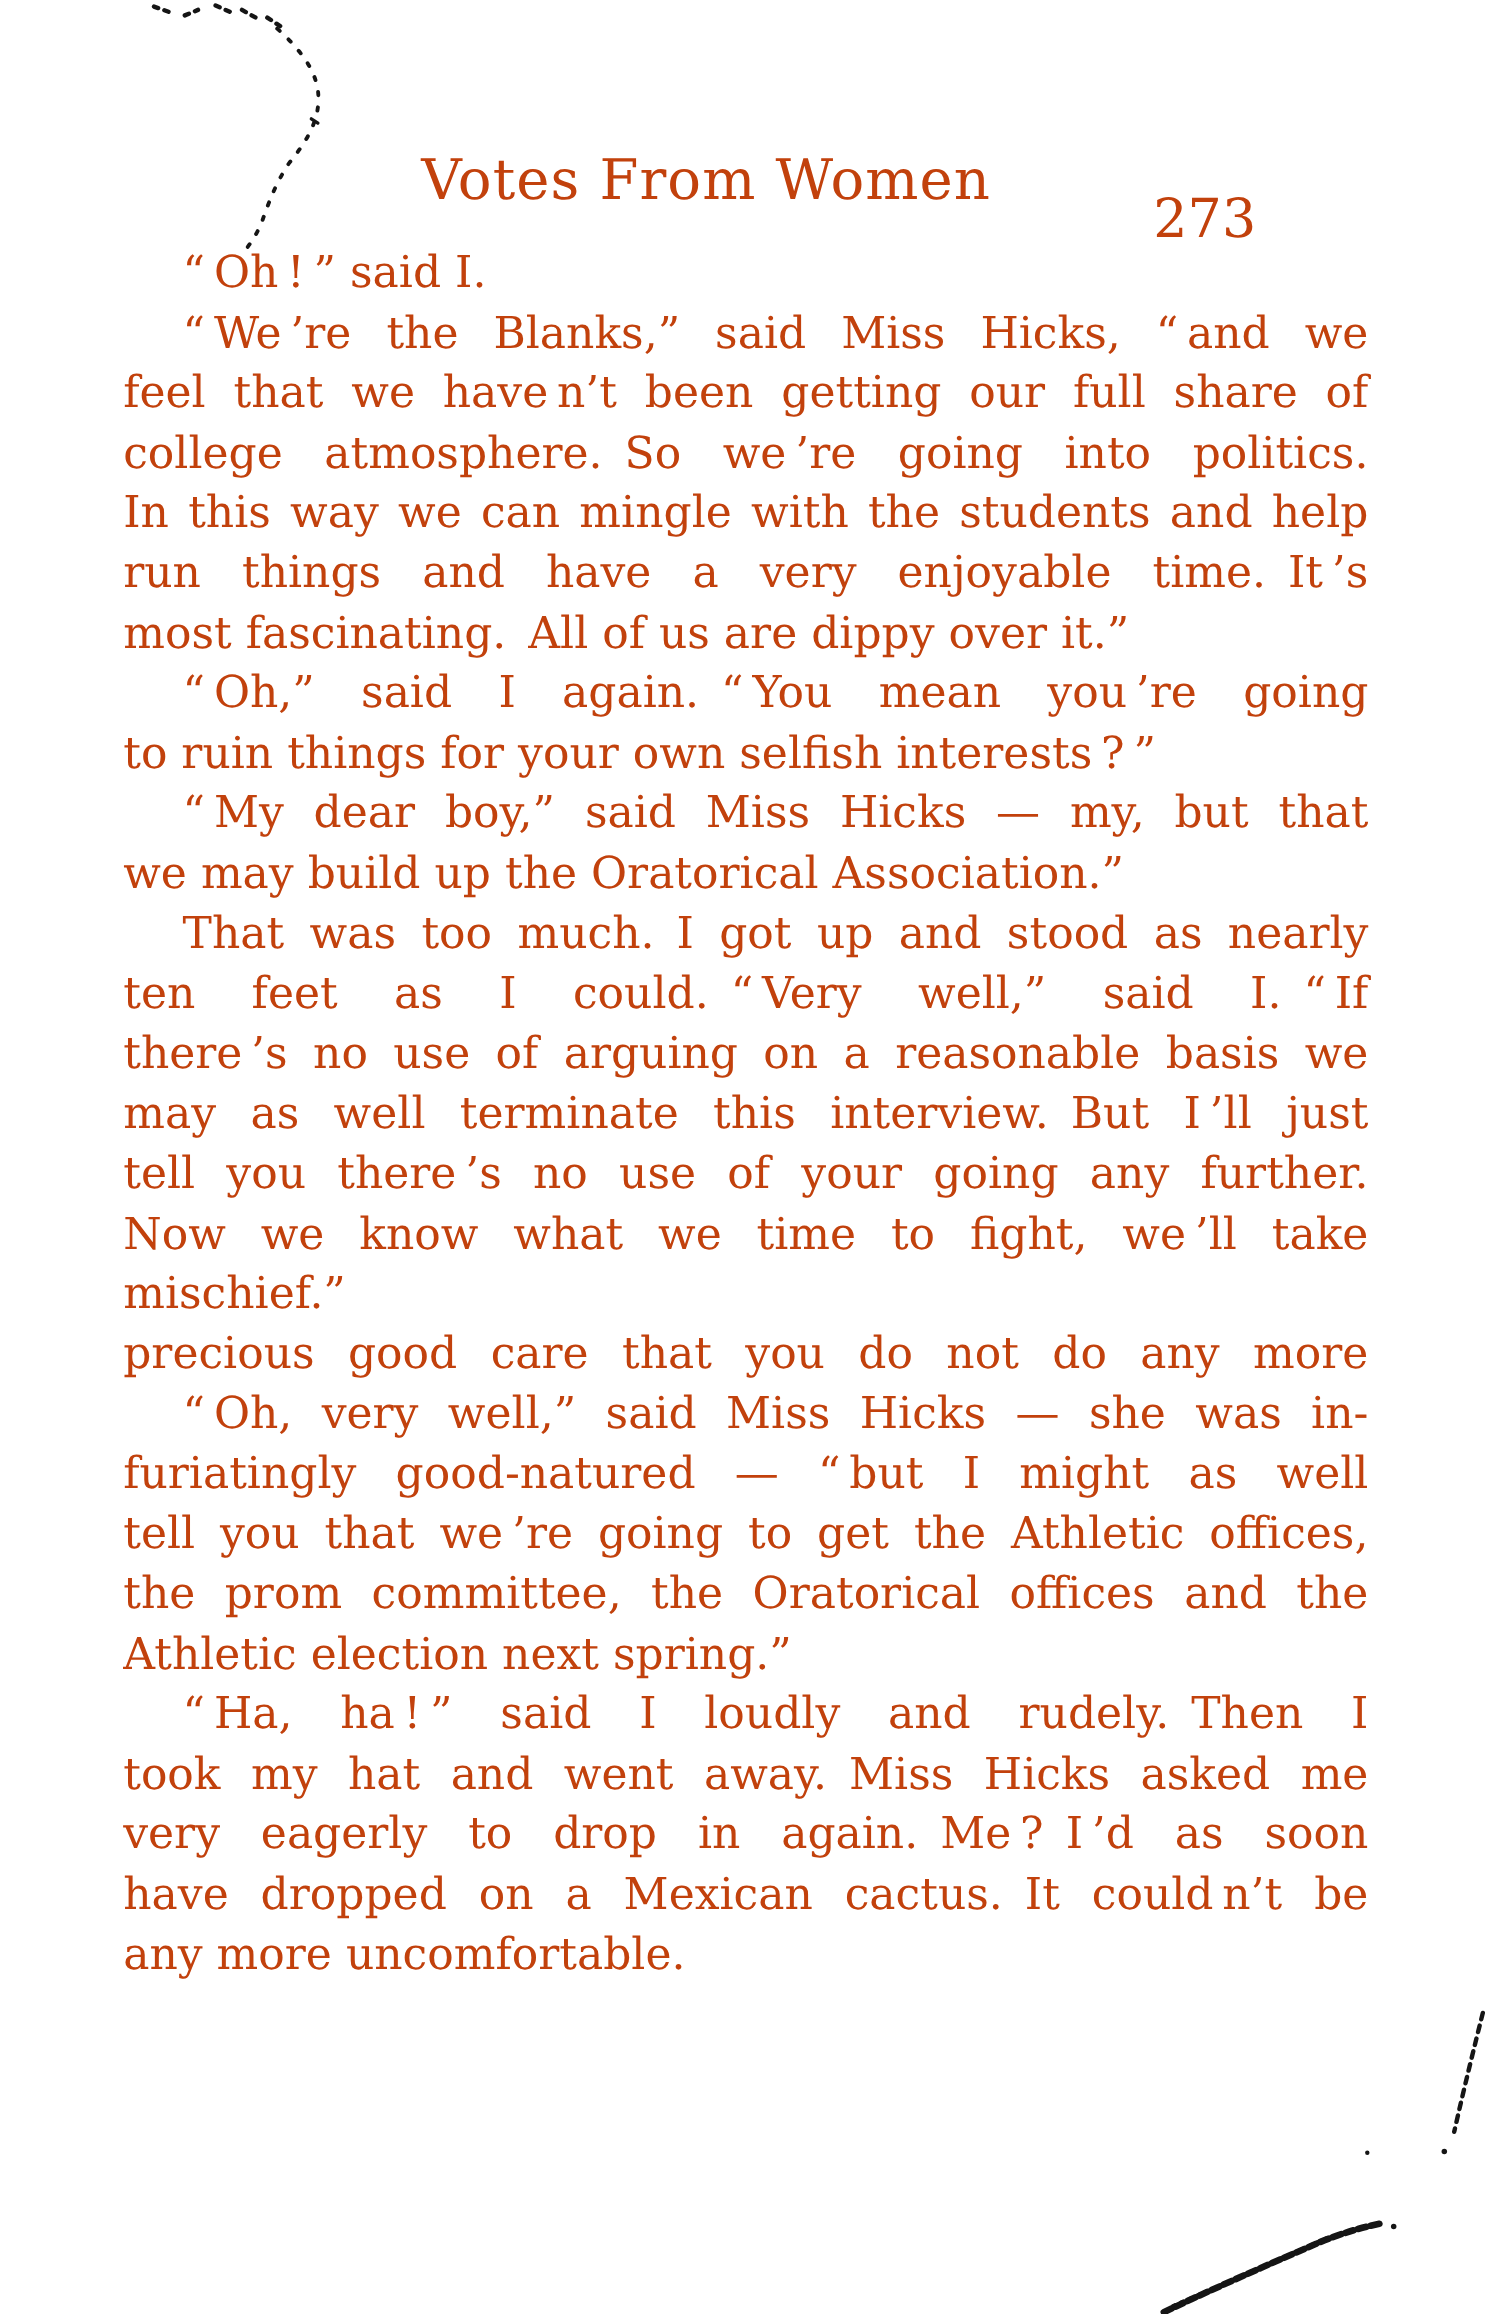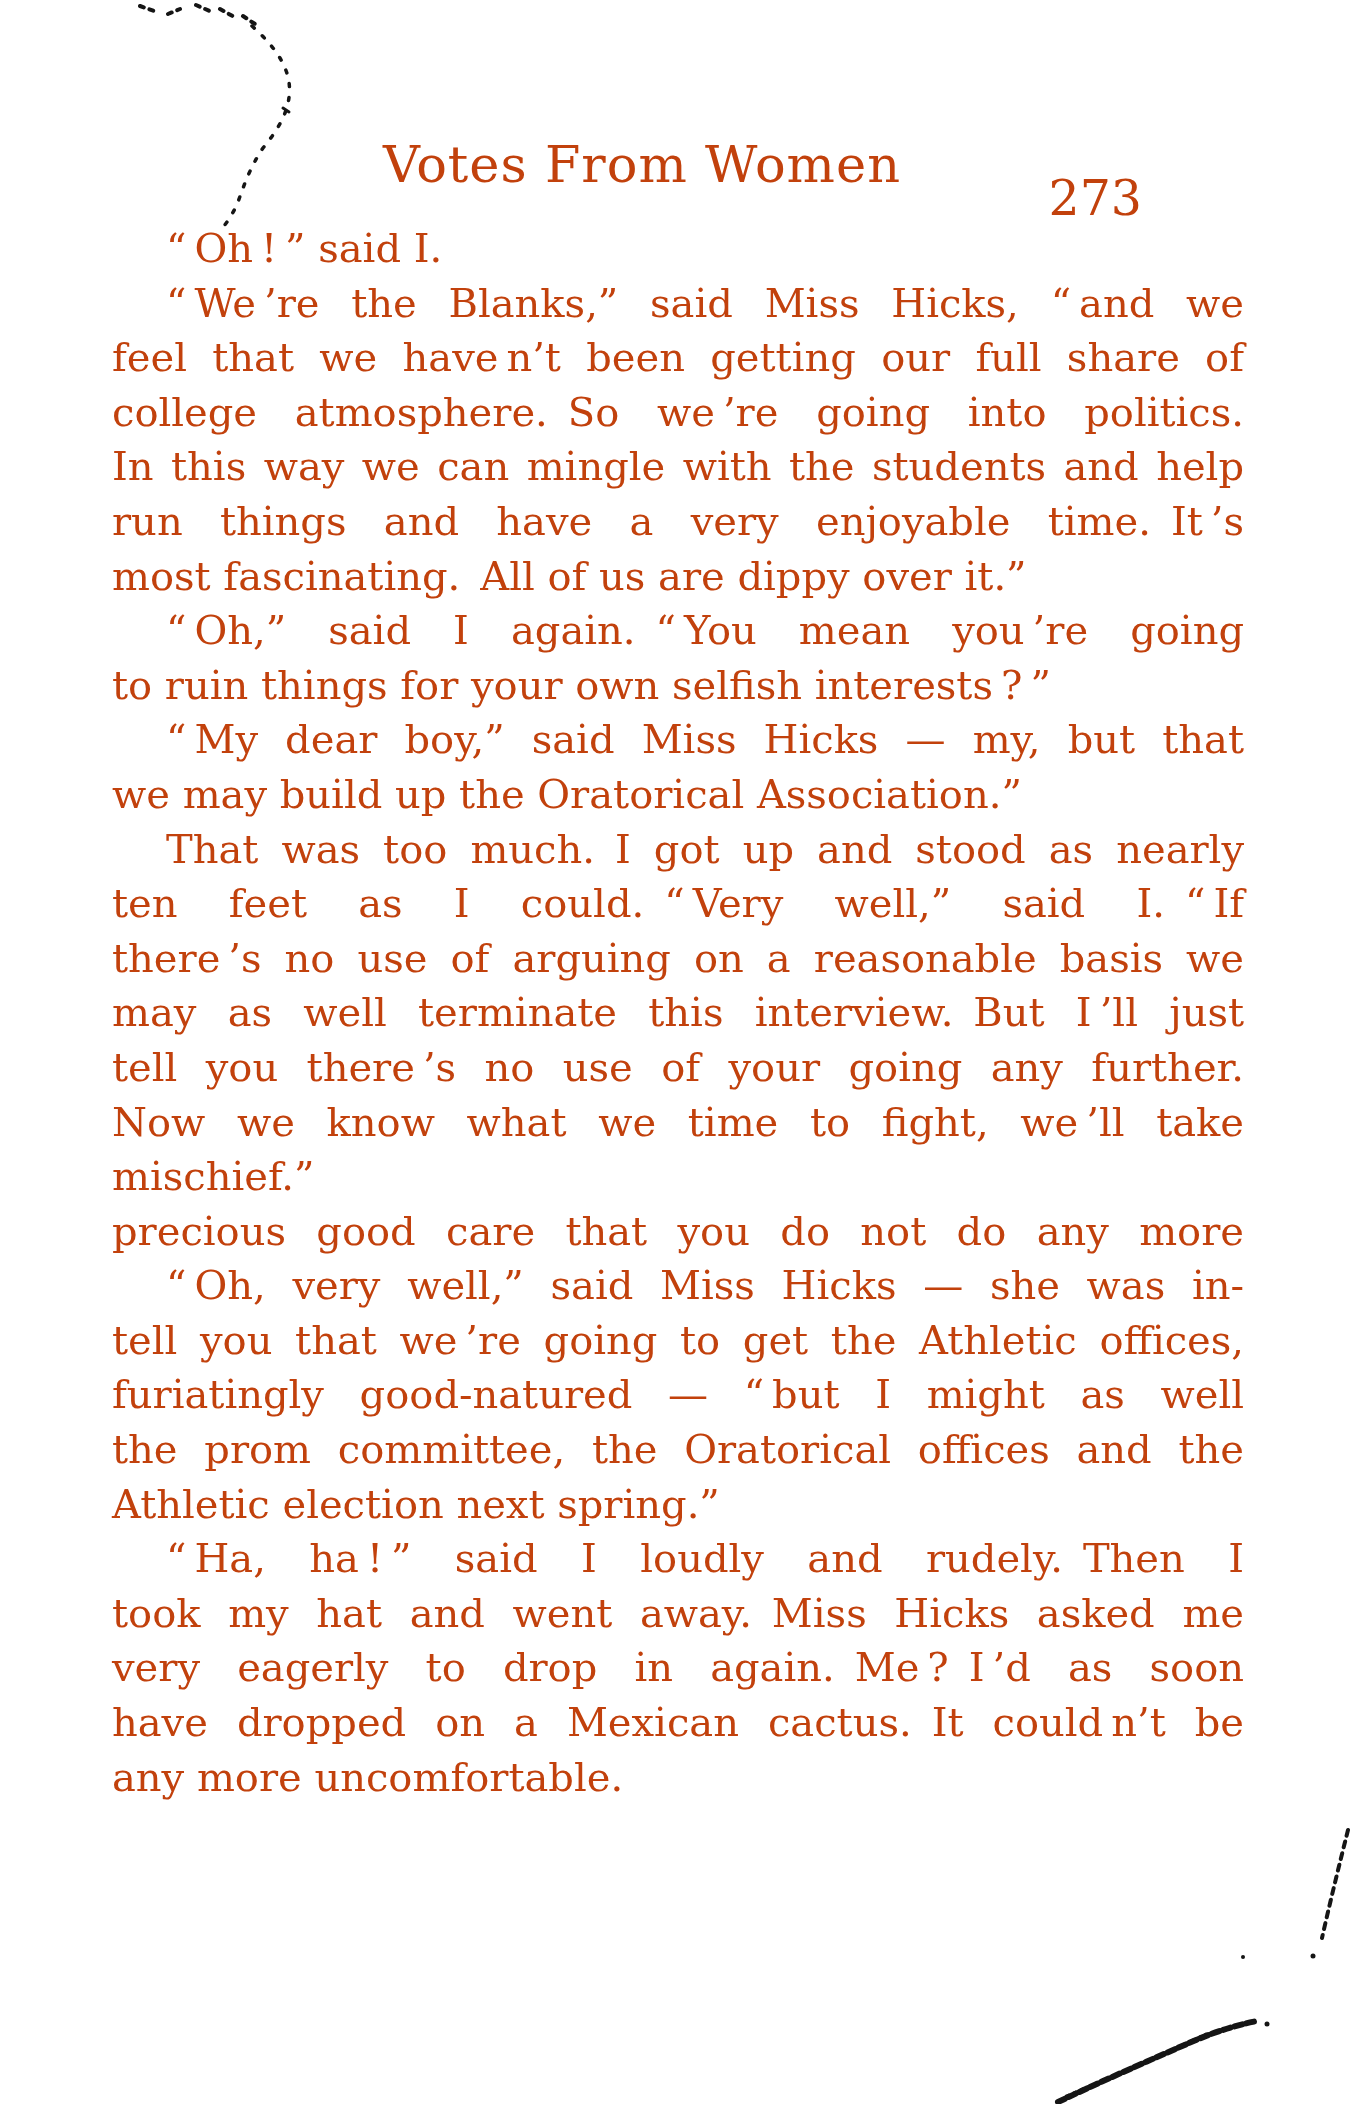--- a/index.html
+++ b/index.html
@@ -84,22 +84,22 @@
       <div class="line">we may build up the Oratorical Association.”</div>
       <div class="line jl ind">That was too much. I got up and stood as nearly</div>
       <div class="line jl">ten feet as I could. “ Very well,” said I. “ If</div>
       <div class="line jl">there ’s no use of arguing on a reasonable basis we</div>
       <div class="line jl">may as well terminate this interview. But I ’ll just</div>
       <div class="line jl">tell you there ’s no use of your going any further.</div>
       <div class="line jl">Now we know what we time to fight, we ’ll take</div>
       <div class="line">mischief.”</div>
       <div class="line jl">precious good care that you do not do any more</div>
       <div class="line jl ind">“ Oh, very well,” said Miss Hicks — she was in-</div>
+      <div class="line jl">furiatingly good-natured — “ but I might as well</div>
       <div class="line jl">tell you that we ’re going to get the Athletic offices,</div>
-      <div class="line jl">furiatingly good-natured — “ but I might as well</div>
       <div class="line jl">the prom committee, the Oratorical offices and the</div>
       <div class="line">Athletic election next spring.”</div>
       <div class="line jl ind">“ Ha, ha ! ” said I loudly and rudely. Then I</div>
       <div class="line jl">took my hat and went away. Miss Hicks asked me</div>
       <div class="line jl">very eagerly to drop in again. Me ? I ’d as soon</div>
       <div class="line jl">have dropped on a Mexican cactus. It could n’t be</div>
       <div class="line">any more uncomfortable.</div>
     </div>
 
   <svg class="artifacts" width="1350" height="2104" viewBox="0 0 1350 2104">

